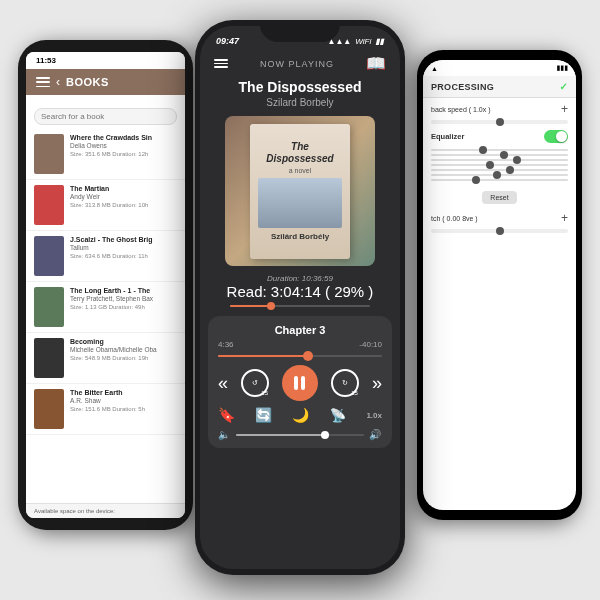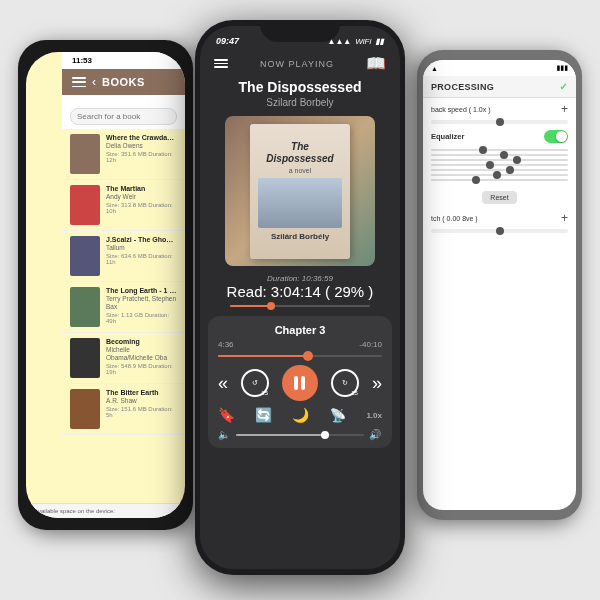--- a/index.html
+++ b/index.html
@@ -26,24 +26,23 @@
       z-index: 1;
       box-shadow: 4px 4px 20px rgba(0,0,0,0.5);
       overflow: hidden;
     }
     .phone-left .screen {
       position: absolute;
       top: 12px;
       left: 8px;
       right: 8px;
       bottom: 12px;
-      background: #fef9c3;
-      border-radius: 32px;
+      background: #ffffff;
+      border-radius: 8px;
       overflow: hidden;
-      padding-left: 36px;
     }
     .phone-left .status-bar {
       background: #fff;
       display: flex;
       justify-content: space-between;
       align-items: center;
       padding: 4px 10px;
       font-size: 8px;
       font-weight: 600;
     }
@@ -146,21 +145,21 @@
       border-top: 1px solid #e0e0e0;
     }
 
     
     .phone-right {
       position: absolute;
       right: 18px;
       top: 50px;
       width: 165px;
       height: 470px;
-      background: #737373;
+      background: #000000;
       border-radius: 26px;
       z-index: 1;
       box-shadow: -4px 4px 20px rgba(0,0,0,0.5);
       overflow: hidden;
     }
     .phone-right .screen {
       position: absolute;
       top: 10px;
       left: 6px;
       right: 6px;

